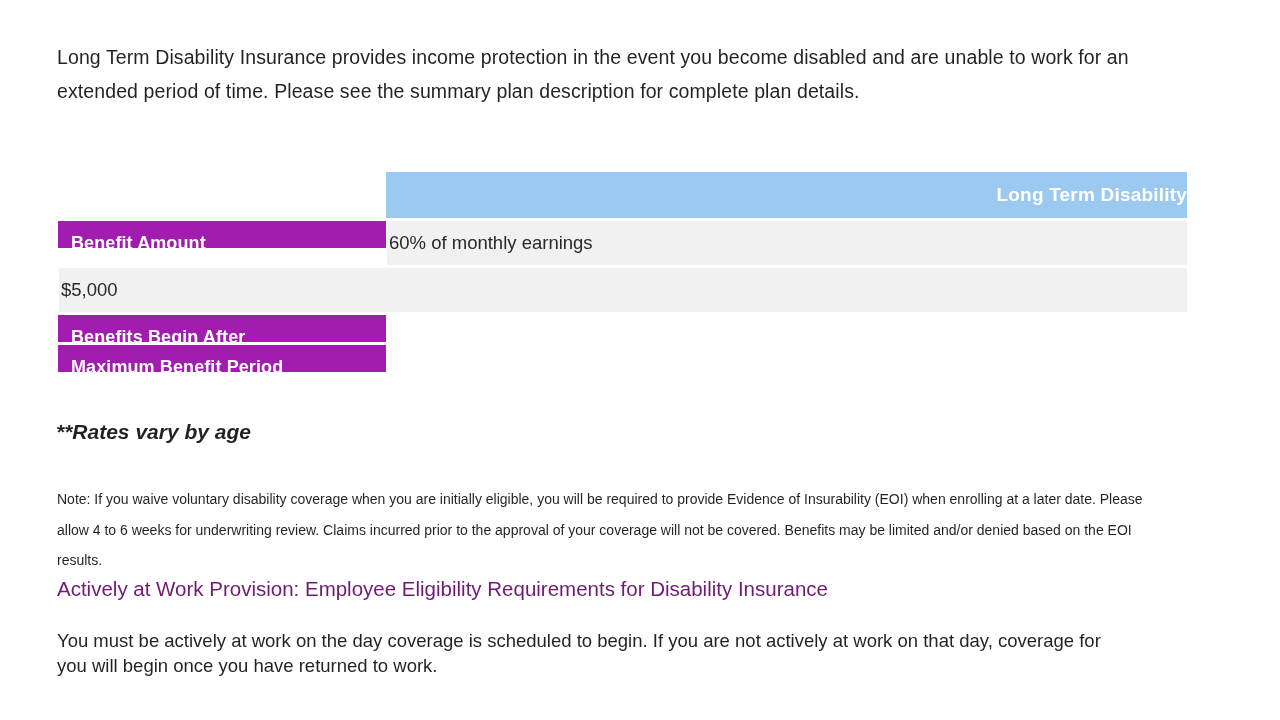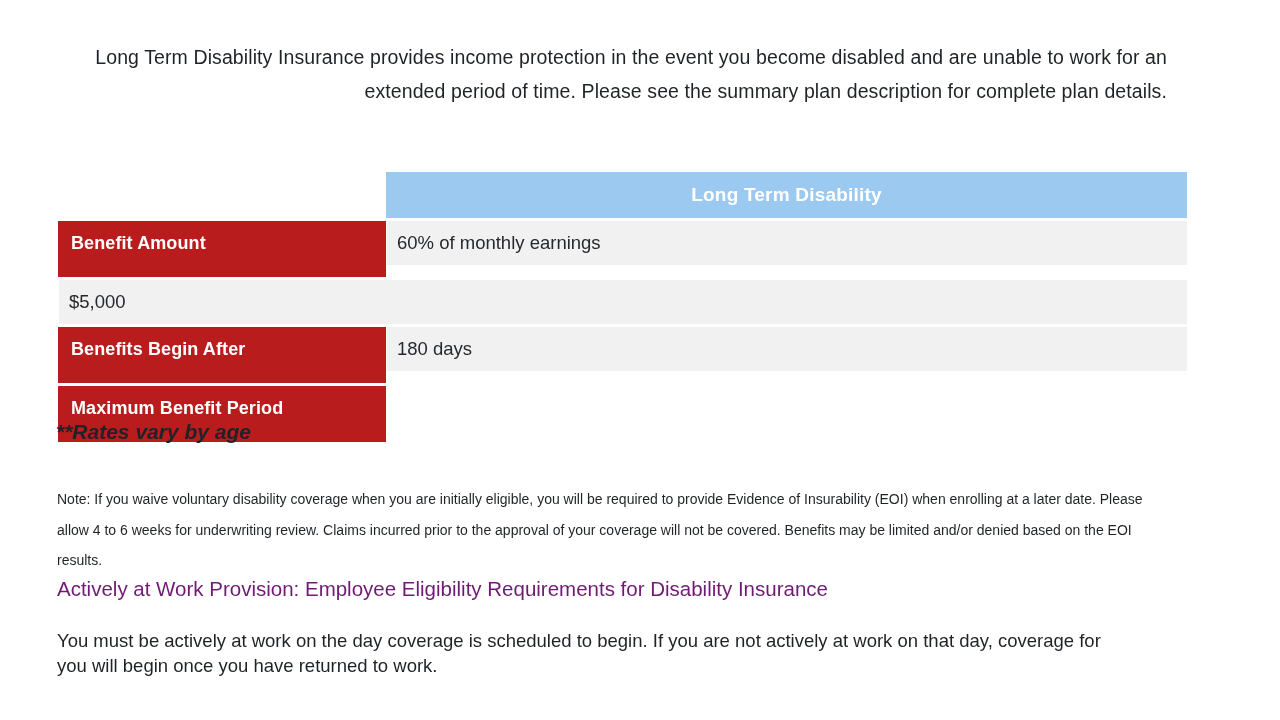--- a/index.html
+++ b/index.html
@@ -26,21 +26,20 @@
   
   .intro {
     position: absolute;
     left: 57px;
     top: 20px;
     width: 1110px;
     font-size: 19.5px;
     line-height: 34px;
     color: #1f2328;
     letter-spacing: 0.1px;
-    text-align: right;
   }
 
   
   .benefit-table {
     position: absolute;
     left: 58px;
     top: 172px;
     width: 1129px;
   }
   .bt-row {
@@ -52,48 +51,48 @@
     width: 328px;
     flex: 0 0 328px;
     background: #ffffff;
   }
   .bt-header-cell {
     flex: 1 1 auto;
     background: #9bc9ef;
     color: #ffffff;
     font-weight: bold;
     font-size: 19px;
-    text-align: center;
+    text-align: right;
     height: 46px;
     line-height: 46px;
     letter-spacing: 0.2px;
   }
   .bt-label {
     width: 328px;
     flex: 0 0 328px;
-    background: #b91c1c;
+    background: #a21caf;
     color: #ffffff;
     font-weight: bold;
     font-size: 18px;
-    height: 56px;
+    height: 27px;
     line-height: 44px;
     padding-left: 13px;
     box-sizing: border-box;
     letter-spacing: 0.1px;
     white-space: nowrap;
     overflow: hidden;
   }
   .bt-value {
     flex: 1 1 auto;
     background: #f1f1f1;
     color: #26292d;
     font-size: 18.5px;
     height: 44px;
     line-height: 44px;
-    padding-left: 10px;
+    padding-left: 2px;
     box-sizing: border-box;
     margin-left: 1px;
     white-space: nowrap;
     overflow: hidden;
   }
 
   
   .footnote {
     position: absolute;
     left: 56px;
@@ -156,21 +155,20 @@
       <div class="bt-label">Benefit Amount</div>
       <div class="bt-value">60% of monthly earnings</div>
     </div>
 
     <div class="bt-row">
       <div class="bt-value">$5,000</div>
     </div>
 
     <div class="bt-row">
       <div class="bt-label">Benefits Begin After</div>
-      <div class="bt-value">180 days</div>
     </div>
 
     <div class="bt-row">
       <div class="bt-label">Maximum Benefit Period</div>
     </div>
 
   </div>
 
   <div class="footnote">**Rates vary by age</div>
 

